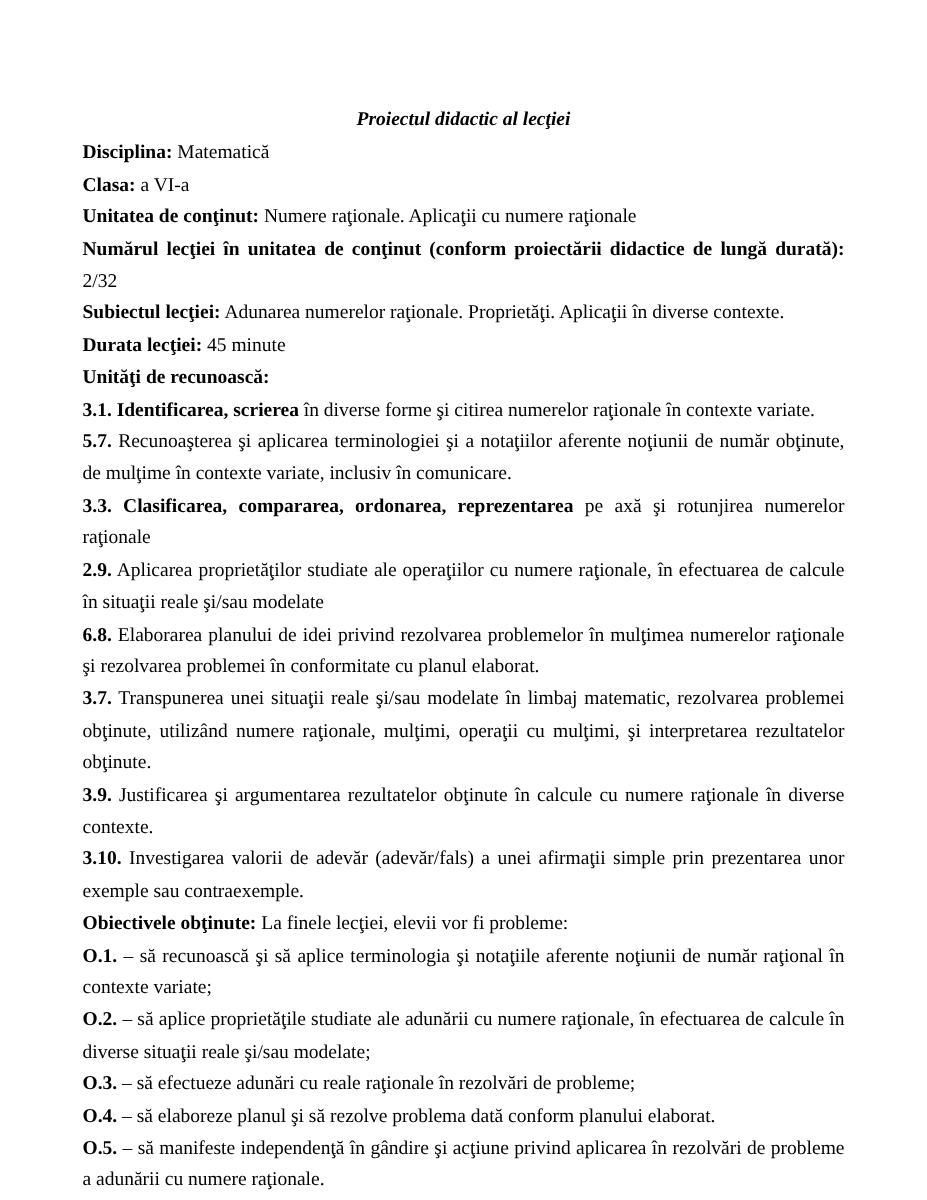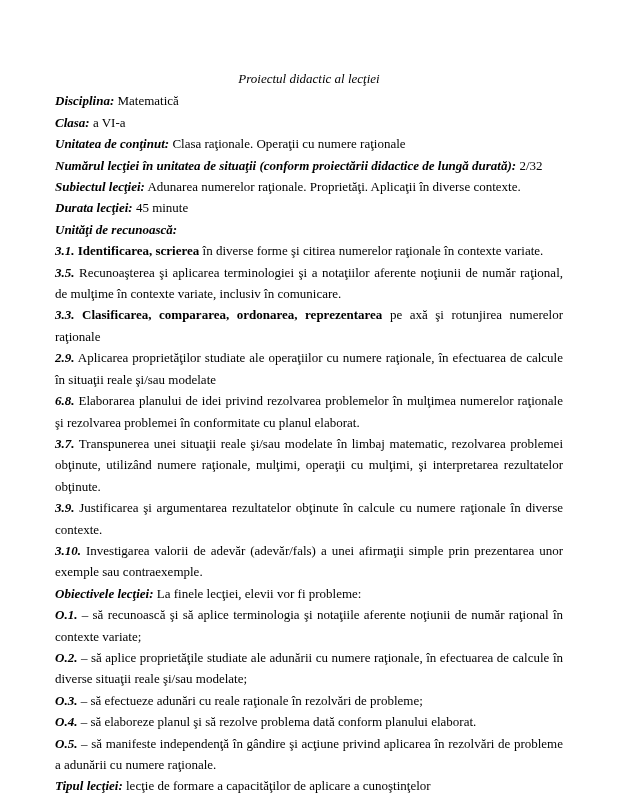--- a/index.html
+++ b/index.html
@@ -13,73 +13,72 @@
     height: 800px;
     overflow: hidden;
     font-family: "Liberation Serif", "DejaVu Serif", serif;
     font-size: 13px;
     line-height: 21.4px;
     box-sizing: border-box;
     padding: 68px 55px 0 55px;
   }
   .doc-title {
     text-align: center;
-    font-weight: normal;
+    font-weight: bold;
     font-style: italic;
     margin: 0 0 1px 0;
   }
   p.para {
     margin: 0;
     text-align: justify;
   }
   .lbl {
     font-weight: bold;
-    font-style: italic;
     margin-top: 13px;
   }
   .b {
     font-weight: bold;
   }
 </style>
 </head>
 <body>
 
 <p class="doc-title">Proiectul didactic al lecţiei</p>
 
 <p class="para"><span class="lbl">Disciplina:</span><span class="txt"> Matematică</span></p>
 
 <p class="para"><span class="lbl">Clasa:</span><span class="txt"> a VI-a</span></p>
 
-<p class="para"><span class="lbl">Unitatea de conţinut:</span><span class="txt"> Clasa raţionale. Operaţii cu numere raţionale</span></p>
+<p class="para"><span class="lbl">Unitatea de conţinut:</span><span class="txt"> Numere raţionale. Aplicaţii cu numere raţionale</span></p>
 
-<p class="para"><span class="lbl">Numărul lecţiei în unitatea de situaţii (conform proiectării didactice de lungă durată):</span><span class="txt"> 2/32</span></p>
+<p class="para"><span class="lbl">Numărul lecţiei în unitatea de conţinut (conform proiectării didactice de lungă durată):</span><span class="txt"> 2/32</span></p>
 
 <p class="para"><span class="lbl">Subiectul lecţiei:</span><span class="txt"> Adunarea numerelor raţionale. Proprietăţi. Aplicaţii în diverse contexte.</span></p>
 
 <p class="para"><span class="lbl">Durata lecţiei:</span><span class="txt"> 45 minute</span></p>
 
 <p class="para"><span class="lbl">Unităţi de recunoască:</span></p>
 
 <p class="para"><span class="lbl">3.1.</span><span class="b"> Identificarea, scrierea</span><span class="txt"> în diverse forme şi citirea numerelor raţionale în contexte variate.</span></p>
 
-<p class="para"><span class="lbl">3.5.</span><span class="txt"> Recunoaşterea şi aplicarea terminologiei şi a notaţiilor aferente noţiunii de număr raţional, de mulţime în contexte variate, inclusiv în comunicare.</span></p>
+<p class="para"><span class="lbl">5.7.</span><span class="txt"> Recunoaşterea şi aplicarea terminologiei şi a notaţiilor aferente noţiunii de număr obţinute, de mulţime în contexte variate, inclusiv în comunicare.</span></p>
 
 <p class="para"><span class="lbl">3.3.</span><span class="b"> Clasificarea, compararea, ordonarea, reprezentarea</span><span class="txt"> pe axă şi rotunjirea numerelor raţionale</span></p>
 
 <p class="para"><span class="lbl">2.9.</span><span class="txt"> Aplicarea proprietăţilor studiate ale operaţiilor cu numere raţionale, în efectuarea de calcule în situaţii reale şi/sau modelate</span></p>
 
 <p class="para"><span class="lbl">6.8.</span><span class="txt"> Elaborarea planului de idei privind rezolvarea problemelor în mulţimea numerelor raţionale şi rezolvarea problemei în conformitate cu planul elaborat.</span></p>
 
 <p class="para"><span class="lbl">3.7.</span><span class="txt"> Transpunerea unei situaţii reale şi/sau modelate în limbaj matematic, rezolvarea problemei obţinute, utilizând numere raţionale, mulţimi, operaţii cu mulţimi, şi interpretarea rezultatelor obţinute.</span></p>
 
 <p class="para"><span class="lbl">3.9.</span><span class="txt"> Justificarea şi argumentarea rezultatelor obţinute în calcule cu numere raţionale în diverse contexte.</span></p>
 
 <p class="para"><span class="lbl">3.10.</span><span class="txt"> Investigarea valorii de adevăr (adevăr/fals) a unei afirmaţii simple prin prezentarea unor exemple sau contraexemple.</span></p>
 
-<p class="para"><span class="lbl">Obiectivele lecţiei:</span><span class="txt"> La finele lecţiei, elevii vor fi probleme:</span></p>
+<p class="para"><span class="lbl">Obiectivele obţinute:</span><span class="txt"> La finele lecţiei, elevii vor fi probleme:</span></p>
 
 <p class="para"><span class="lbl">O.1.</span><span class="txt"> – să recunoască şi să aplice terminologia şi notaţiile aferente noţiunii de număr raţional în contexte variate;</span></p>
 
 <p class="para"><span class="lbl">O.2.</span><span class="txt"> – să aplice proprietăţile studiate ale adunării cu numere raţionale, în efectuarea de calcule în diverse situaţii reale şi/sau modelate;</span></p>
 
 <p class="para"><span class="lbl">O.3.</span><span class="txt"> – să efectueze adunări cu reale raţionale în rezolvări de probleme;</span></p>
 
 <p class="para"><span class="lbl">O.4.</span><span class="txt"> – să elaboreze planul şi să rezolve problema dată conform planului elaborat.</span></p>
 
 <p class="para"><span class="lbl">O.5.</span><span class="txt"> – să manifeste independenţă în gândire şi acţiune privind aplicarea în rezolvări de probleme a adunării cu numere raţionale.</span></p>

